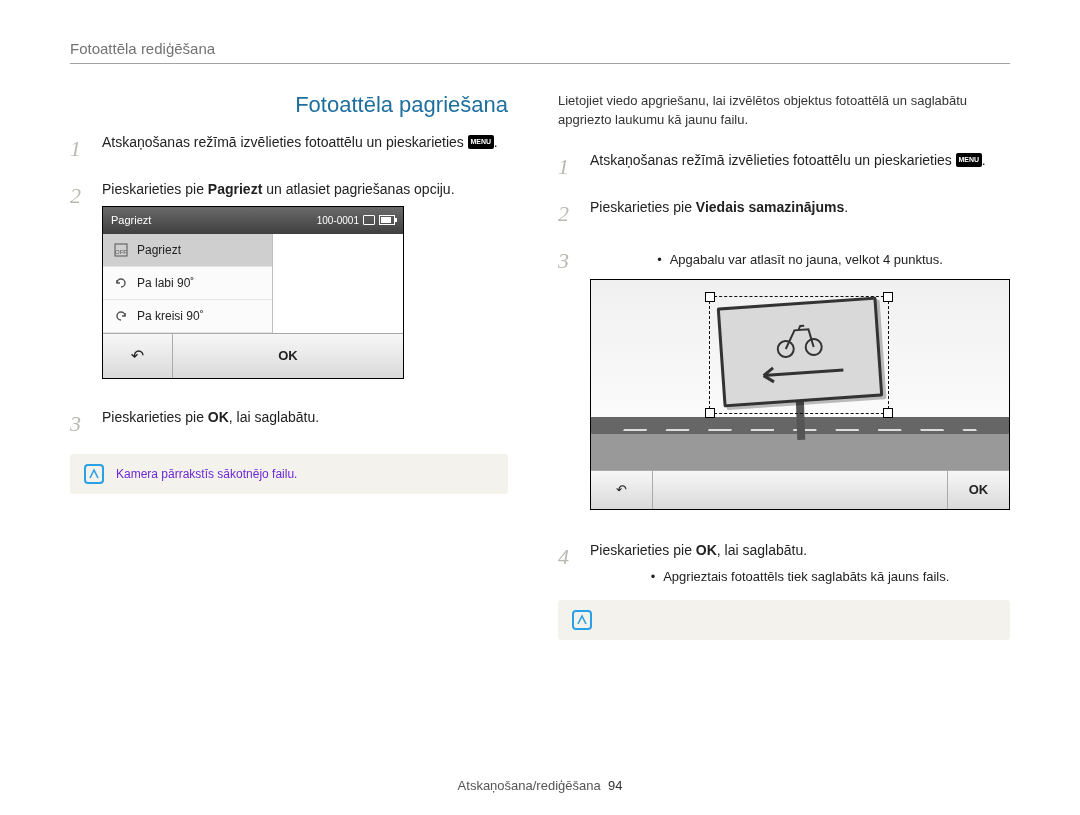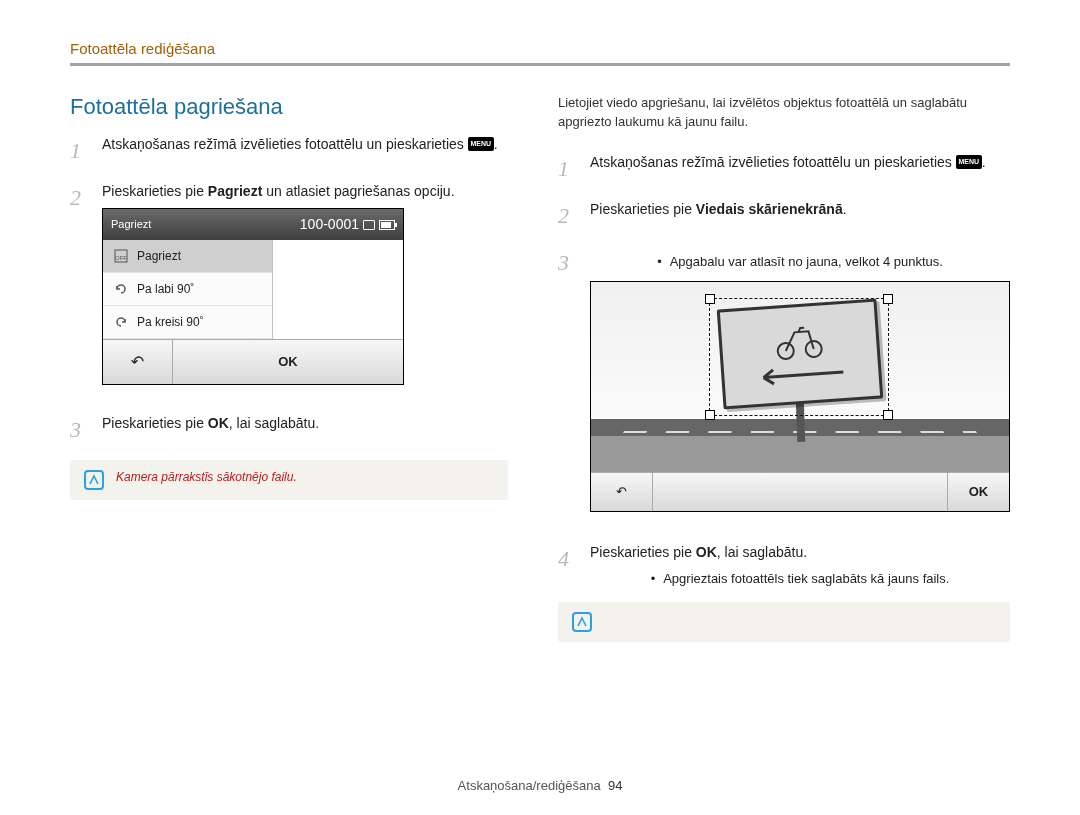--- a/index.html
+++ b/index.html
@@ -7,32 +7,33 @@
     width: 1080px;
     height: 815px;
     background: #fff;
     font-family: Arial, Helvetica, sans-serif;
     color: #222;
     padding: 40px 70px 20px 70px;
     position: relative;
   }
   .page-header {
     font-size: 15px;
-    color: #a16207;
+    color: #737373;
     padding-bottom: 6px;
-    border-bottom: 3px solid #a3a3a3;
+    border-bottom: 1px solid #a3a3a3;
     margin-bottom: 28px;
   }
   .columns { display: flex; gap: 50px; }
   .col { flex: 1 1 0; }
   .section-title {
     font-size: 22px;
     color: #1e6f9e;
     font-weight: normal;
     margin-bottom: 14px;
+    text-align: right;
   }
   .intro { font-size: 13px; color: #333; line-height: 1.45; margin-bottom: 20px; }
   .steps { list-style: none; counter-reset: step; }
   .steps > li {
     display: flex;
     align-items: flex-start;
     gap: 14px;
     margin-bottom: 14px;
     font-size: 14px;
     line-height: 1.5;
@@ -61,25 +62,25 @@
   .ok-label { font-weight: bold; font-family: Arial; }
   .bold { font-weight: bold; }
   .sub-bullets { list-style: none; margin-top: 6px; }
   .sub-bullets li { font-size: 13px; display:flex; gap:8px; line-height:1.5;justify-content:center;}
   .sub-bullets li::before { content: "•"; }
   .note-box {
     background: #f3f2ec;
     border-radius: 3px;
     padding: 10px 14px;
     font-size: 12px;
-    color: #b91c1c;
+    color: #6d28d9;
     display: flex;
+    align-items: center;
     gap: 12px;
     margin-top: 6px;
-    font-style: italic;
   }
   .note-icon {
     width: 20px; height: 20px; border: 2px solid #2aa0e6; border-radius: 4px;
     display:flex;align-items:center;justify-content:center;
     color:#2aa0e6; font-size:11px; flex-shrink:0;
   }
   .note-icon svg { display:block; }
   .footer {
     position: absolute;
     bottom: 22px; left: 0; right: 0;
@@ -90,21 +91,21 @@
 
   
   .rotate-ui {
     width: 302px; border:1px solid #000; margin:6px 0 14px 0;
   }
   .rotate-top {
     background: linear-gradient(#6a6a6a,#3f3f3f);
     color:#fff; font-size:11px; padding:5px 8px;
     display:flex; justify-content:space-between; align-items:center;
   }
-  .rotate-top-right { display:flex; gap:4px; align-items:center; font-size:14px;}
+  .rotate-top-right { display:flex; gap:4px; align-items:center; font-size:10px;}
   .mem-icon { width:12px;height:10px;border:1px solid #fff;border-radius:1px;display:inline-block;}
   .batt-icon { width:16px;height:10px;border:1px solid #fff;display:inline-block;position:relative;}
   .batt-icon::after{content:"";position:absolute;right:-3px;top:2px;width:2px;height:4px;background:#fff;}
   .batt-icon::before{content:"";position:absolute;left:1px;top:1px;bottom:1px;width:10px;background:#fff;}
   .rotate-panel { background:#fbfbfb; border-right:1px solid #bfbfbf; width:170px;}
   .rotate-main { display:flex; align-items:stretch; }
   .rotate-photo { flex:1; background:#fff; position:relative;}
   .rotate-item {
     display:flex; align-items:center; gap:8px; padding:7px 10px;
     font-size:12px; color:#222; border-bottom:1px solid #e4e4e4;
@@ -256,21 +257,21 @@
     <ol class="steps">
       <li>
         <div class="stepnum">1</div>
         <div class="body">
           <span>Atskaņošanas režīmā izvēlieties fotoattēlu un pieskarieties </span><span class="menu-chip">MENU</span><span>.</span>
         </div>
       </li>
       <li>
         <div class="stepnum">2</div>
         <div class="body">
-          <span>Pieskarieties pie </span><span class="bold">Viedais skārienekrānā</span><span>.</span>
+          <span>Pieskarieties pie </span><span class="bold">Viedais samazinājums</span><span>.</span>
         </div>
       </li>
       <li>
         <div class="stepnum">3</div>
         <div class="body">
           <ul class="sub-bullets">
             <li>
                 <span>Apgabalu var atlasīt no jauna, velkot 4 punktus.</span>
               </li>
           </ul>

